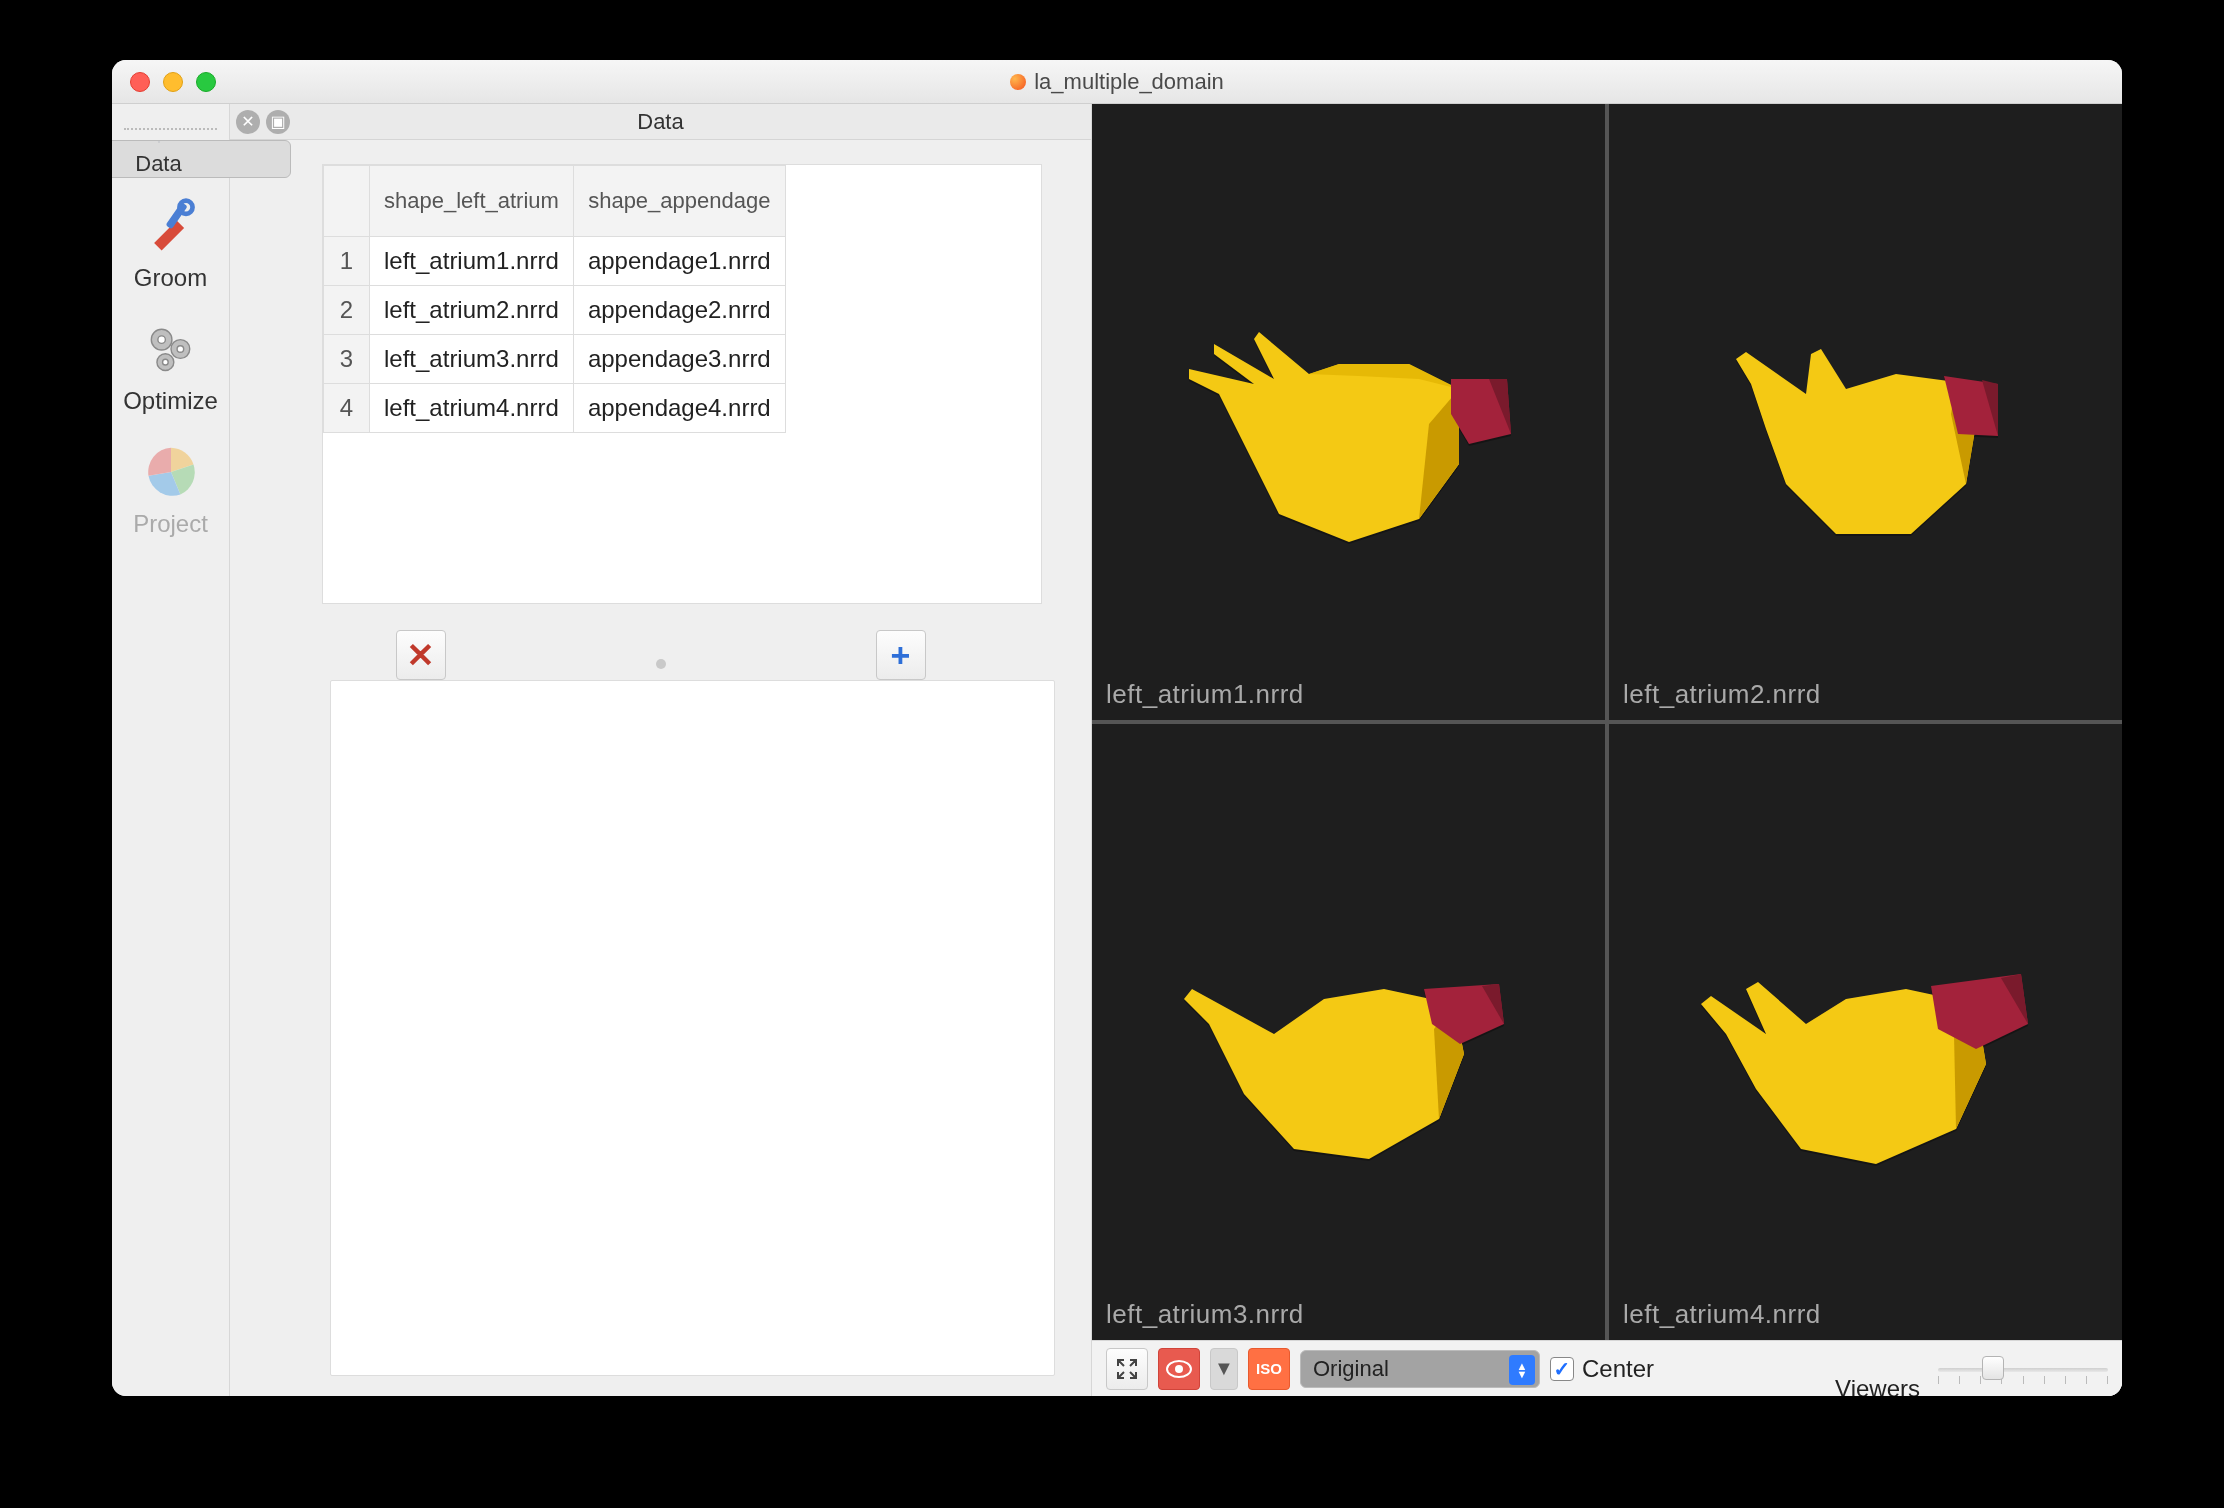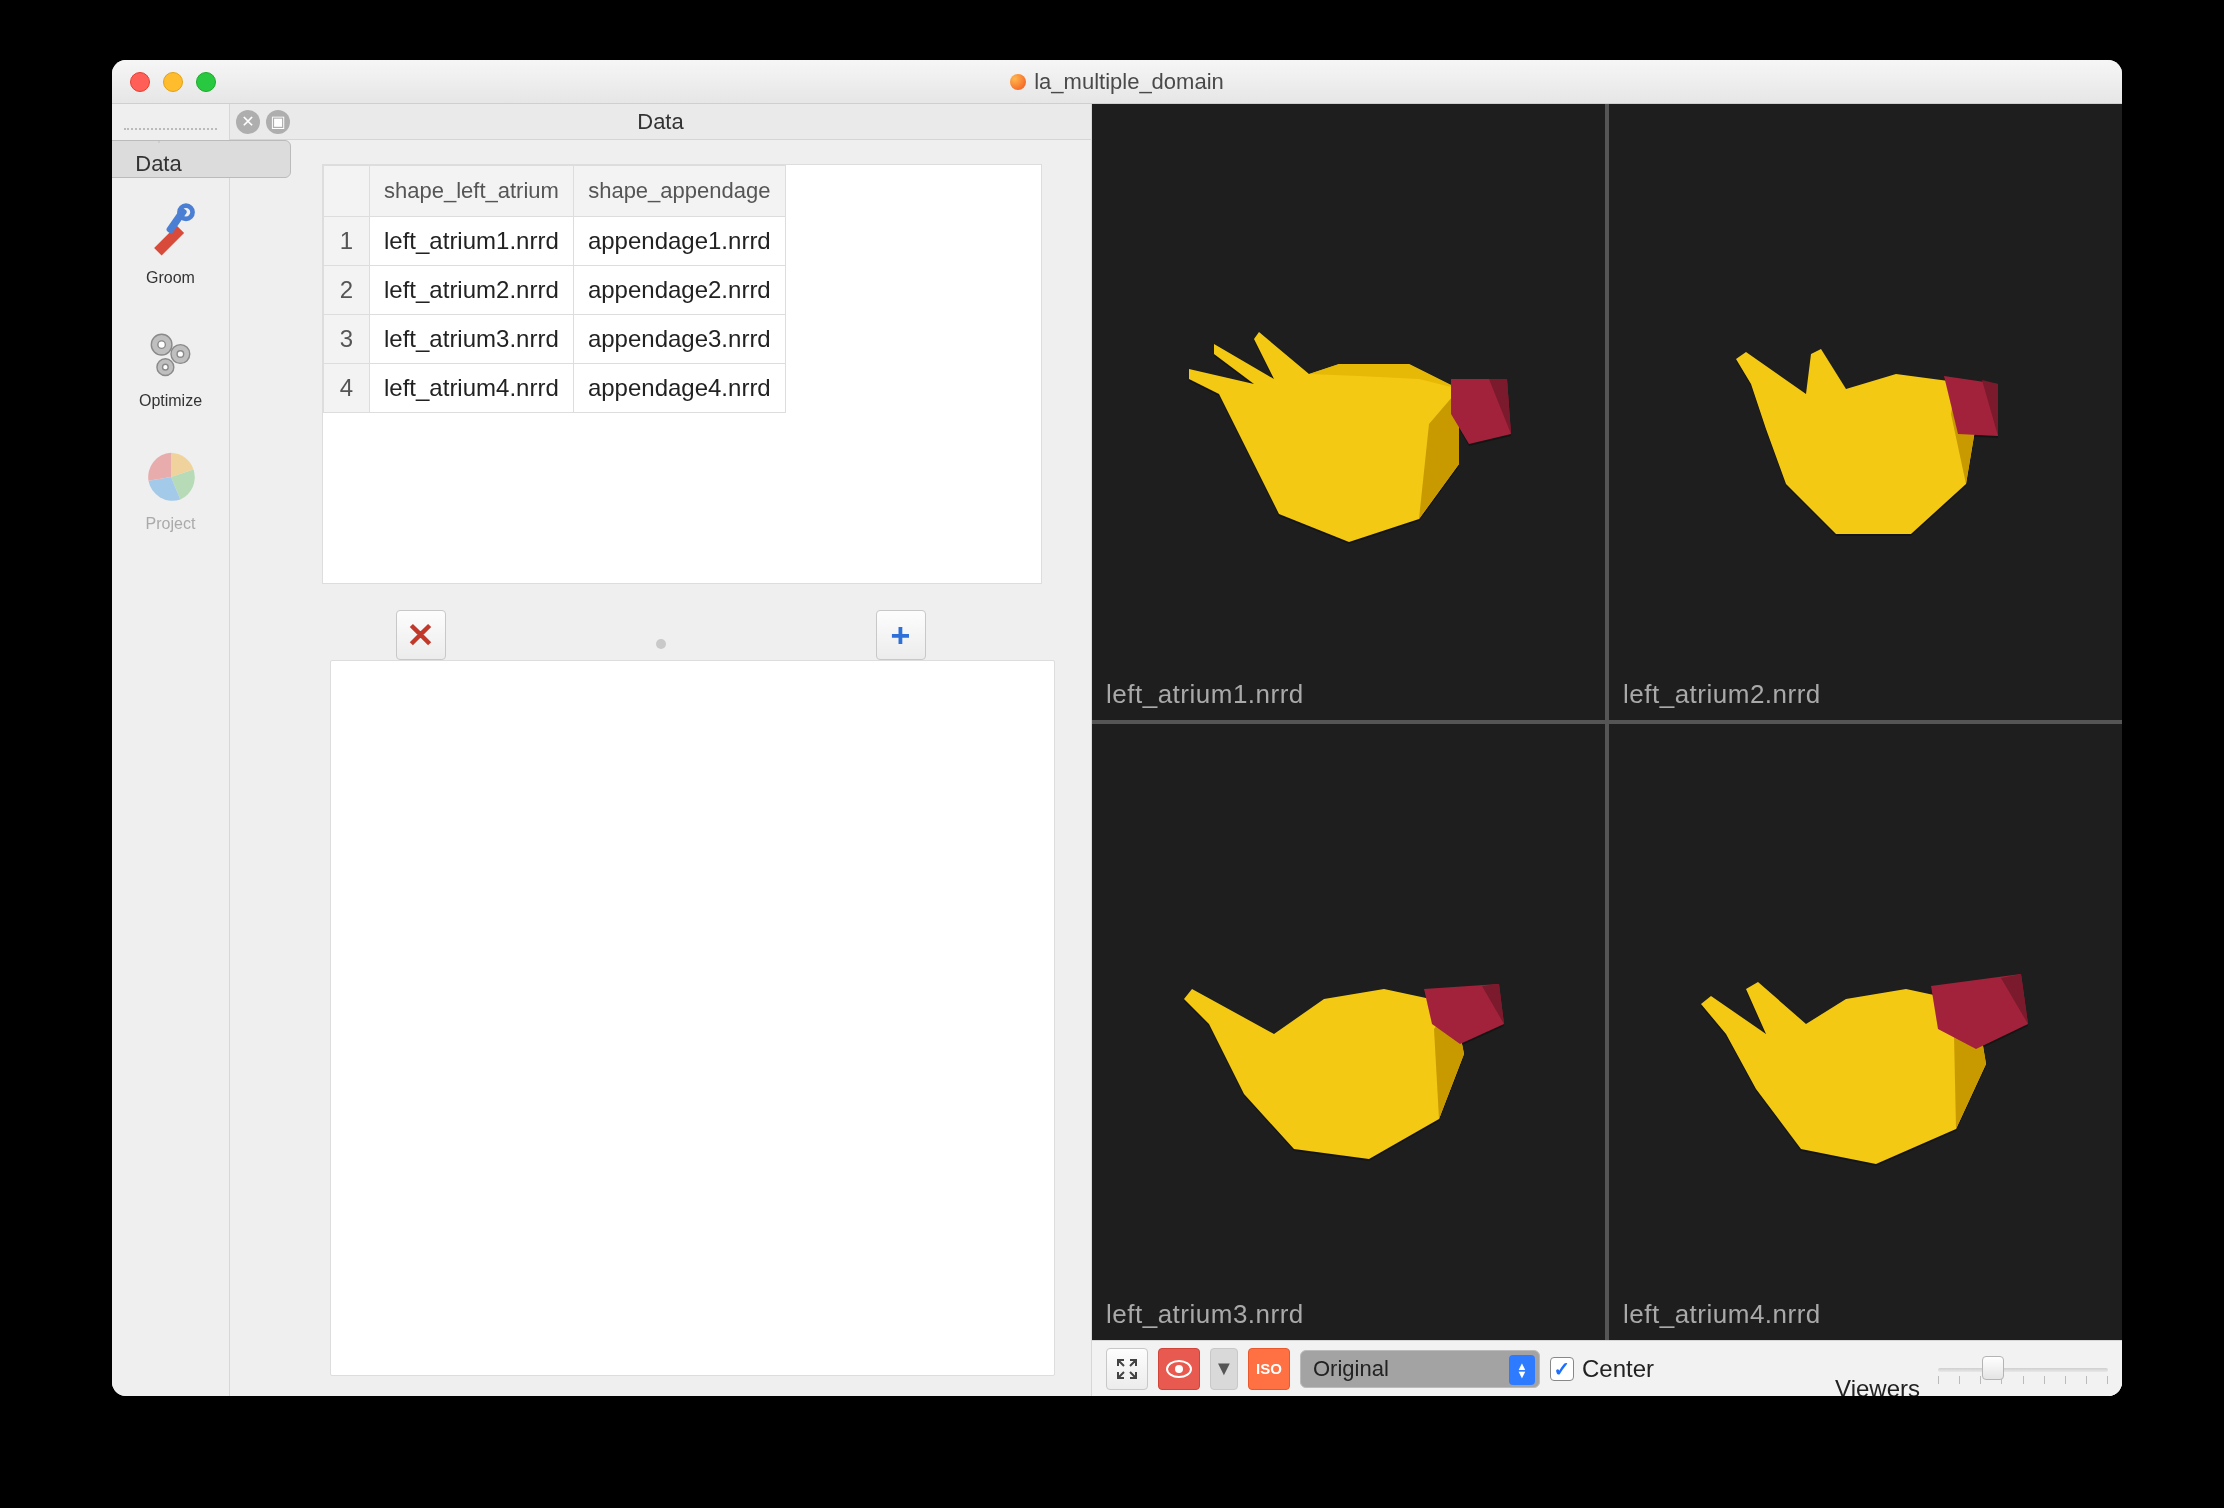--- a/index.html
+++ b/index.html
@@ -9,35 +9,35 @@
 .traffic{display:flex;gap:13px;margin-left:18px;}
 .tdot{width:20px;height:20px;border-radius:50%;}
 .r{background:#ff5f57;border:1px solid #e33e32;}
 .y{background:#ffbd2e;border:1px solid #e1a116;}
 .g{background:#28c940;border:1px solid #1aab29;}
 .titlecenter{position:absolute;left:0;right:0;text-align:center;font-size:22px;color:#4a4a4a;display:flex;justify-content:center;align-items:center;gap:8px;}
 .appdot{width:16px;height:16px;border-radius:50%;background:radial-gradient(circle at 30% 30%,#ffb74d,#f4511e);}
 .body{flex:1;display:flex;min-height:0;}
 .sidebar{width:118px;background:#efefef;border-right:1px solid #d7d7d7;display:flex;flex-direction:column;align-items:center;padding-top:18px;gap:8px;}
 .sidedots{width:80%;height:8px;border-bottom:2px dotted #bbb;margin-bottom:2px;}
-.sbtn{width:100px;height:115px;display:flex;flex-direction:column;align-items:center;justify-content:center;font-size:16px;color:#333;border-radius:4px;gap:6px;cursor:pointer;}
+.sbtn{width:100px;height:115px;display:flex;flex-direction:column;align-items:center;justify-content:center;font-size:24px;color:#333;border-radius:4px;gap:6px;cursor:pointer;}
 .sbtn.sel{background:#dcdcdc;}
 .sbtn .lab{margin-top:2px;}
 .sbtn.dis .lab{color:#aaa;}
 .sbtn svg{width:60px;height:60px;}
 .main{flex:1;display:flex;flex-direction:column;min-width:0;}
 .zone{flex:1;display:flex;min-height:0;}
 .left{width:862px;background:#efefef;display:flex;flex-direction:column;border-right:1px solid #d7d7d7;}
 .panelhdr{height:36px;background:#eaeaea;display:flex;align-items:center;border-bottom:1px solid #d5d5d5;position:relative;}
 .panelhdr .pbtns{display:flex;gap:6px;margin-left:6px;}
 .pcirc{width:24px;height:24px;border-radius:50%;background:#aeaeae;display:flex;align-items:center;justify-content:center;color:#fff;font-size:16px;}
 .panelhdr .ptitle{position:absolute;left:0;right:0;text-align:center;font-size:22px;color:#333;}
 .tablewrap{margin:24px 92px 12px 92px;background:#fff;border:1px solid #ddd;width:720px;}
 table{border-collapse:collapse;width:auto;font-size:24px;}
-th{background:#f3f3f3;border:1px solid #ddd;padding:12px 14px;font-weight:400;font-size:22px;color:#555;text-align:center;}
+th{background:#f3f3f3;border:1px solid #ddd;padding:22px 14px;font-weight:400;font-size:22px;color:#555;text-align:center;}
 td{border:1px solid #ddd;padding:10px 14px;}
 td.idx{background:#f3f3f3;text-align:center;width:46px;color:#555;}
 .tablepad{height:170px;}
 .addremove{display:flex;justify-content:center;gap:210px;margin-top:14px;align-items:center;}
 .sqbtn{width:50px;height:50px;border:1px solid #c8c8c8;background:linear-gradient(#fdfdfd,#ececec);border-radius:4px;display:flex;align-items:center;justify-content:center;font-size:34px;font-weight:700;cursor:pointer;}
 .sqbtn.remove{color:#c0392b;}
 .sqbtn.add{color:#2e6fd8;}
 .smalldot{width:10px;height:10px;background:#c9c9c9;border-radius:50%;margin-top:18px;}
 .noteslab{margin:24px 0 6px 100px;font-size:24px;color:#333;}
 .notes{flex:1;margin:0 36px 20px 100px;background:#fff;border:1px solid #ddd;border-radius:2px;}

